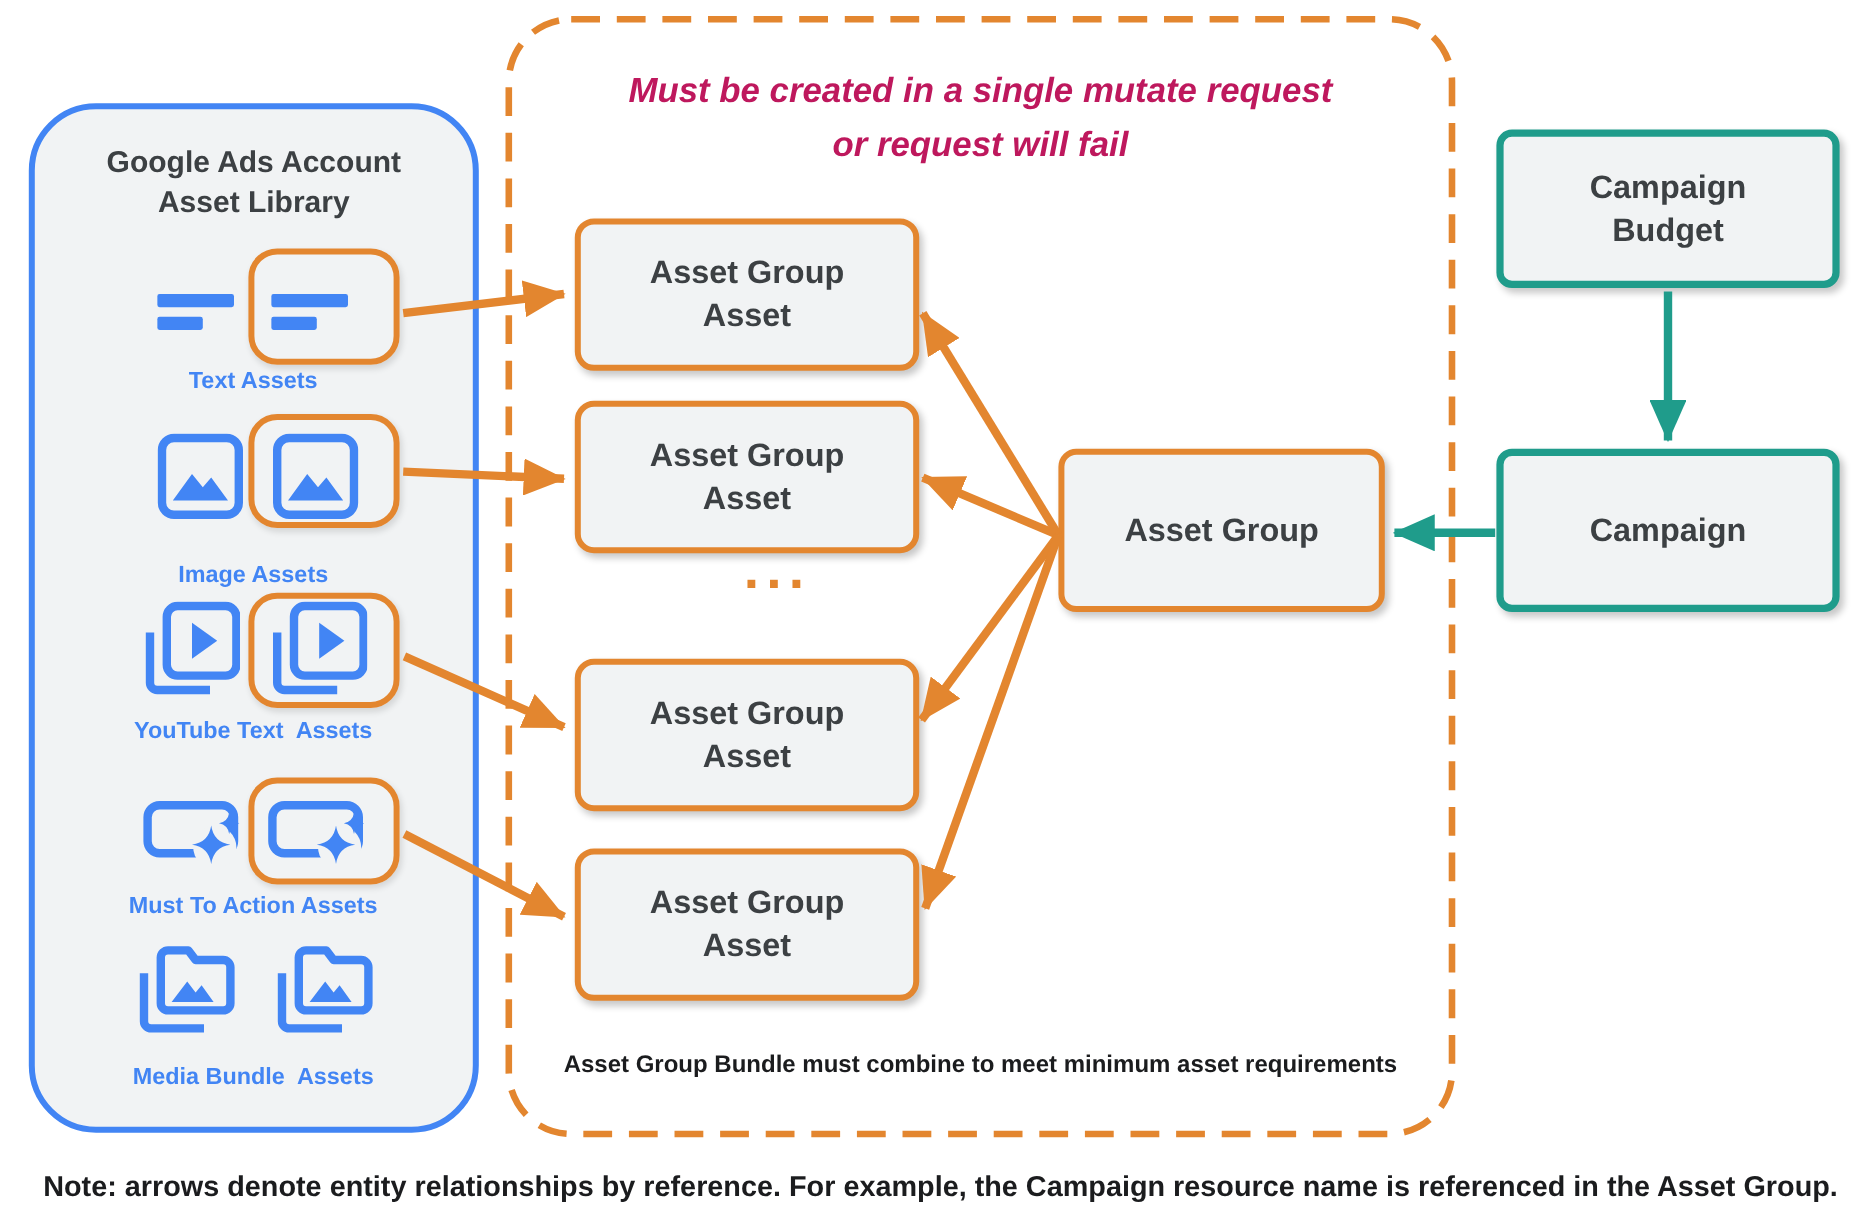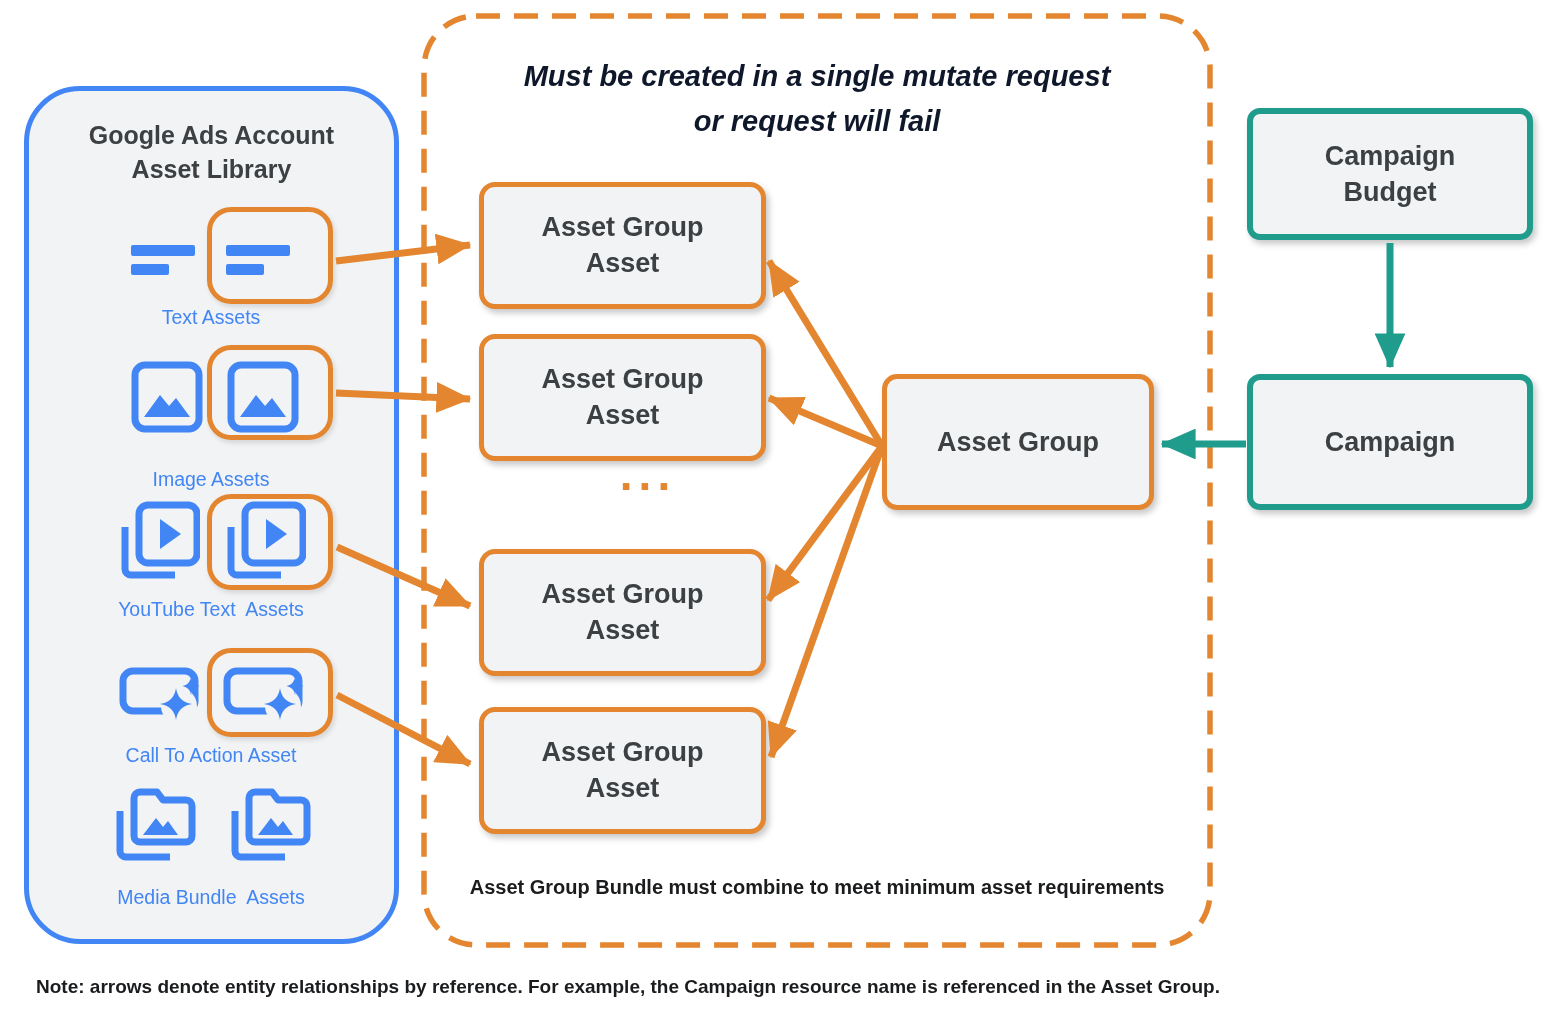--- a/index.html
+++ b/index.html
@@ -16,30 +16,30 @@
   .panel{
     left:24px;top:86px;width:375px;height:858px;box-sizing:border-box;
     background:var(--fill);border:5.5px solid var(--blue);border-radius:56px;
   }
   .panel-title{
     left:40px;top:118px;width:343px;text-align:center;
     font-size:25px;font-weight:700;color:var(--dark);line-height:1.37;white-space:pre-line;
   }
   .item-label{
     left:36px;width:350px;text-align:center;
-    font-size:19.5px;font-weight:400;color:var(--blue);white-space:pre;
+    font-size:19.5px;font-weight:700;color:var(--blue);white-space:pre;
   }
   .hl{ 
     box-sizing:border-box;border:5.5px solid var(--orange);border-radius:24px;
     box-shadow:2px 3px 5px rgba(0,0,0,0.12);
   }
   
   .mutate-title{
     left:424px;top:54px;width:786px;text-align:center;
-    font-size:29px;font-weight:700;font-style:italic;color:#0f172a;
+    font-size:29px;font-weight:700;font-style:italic;color:#be185d;
     line-height:1.55;white-space:pre-line;
   }
   .aga-box{
     left:479px;width:287px;height:127px;box-sizing:border-box;
     background:var(--fill);border:5px solid var(--orange);border-radius:16px;
     box-shadow:3px 4px 6px rgba(0,0,0,0.22);
     display:flex;align-items:center;justify-content:center;
     font-size:27px;font-weight:700;color:var(--dark);text-align:center;
     line-height:1.32;white-space:pre-line;
   }
@@ -61,21 +61,21 @@
     display:flex;align-items:center;justify-content:center;
     font-size:27px;font-weight:700;color:var(--dark);text-align:center;
     line-height:1.35;white-space:pre-line;
   }
   .footnote{
     left:424px;top:876px;width:786px;text-align:center;
     font-size:20px;font-weight:700;color:var(--black);
   }
   .note{
     left:36px;top:976px;width:1500px;
-    font-size:19px;font-weight:700;color:var(--black);
+    font-size:24px;font-weight:700;color:var(--black);
   }
   
   #overlay{left:0;top:0;z-index:50;pointer-events:none;}
   .o-line{stroke:var(--orange);stroke-width:7;fill:none;}
   .t-line{stroke:var(--teal);stroke-width:7;fill:none;}
   .dash-rect{stroke:var(--orange);stroke-width:5.5;fill:none;stroke-dasharray:24 14;}
   .mk-o{fill:var(--orange);}
   .mk-t{fill:var(--teal);}
   .ib{fill:var(--blue);}
   .is{fill:none;stroke:var(--blue);stroke-width:7;stroke-linejoin:round;}
@@ -131,21 +131,21 @@
     <path class="ib" d="M57 24 Q59 38 73 40 Q59 42 57 56 Q55 42 41 40 Q55 38 57 24 Z"></path>
     <path class="ib" d="M72 13 Q73 20.5 80.5 22 Q73 23.5 72 31 Q71 23.5 63.5 22 Q71 20.5 72 13 Z"></path>
   </svg>
   <div class="abs hl" style="left:207px;top:648px;width:126px;height:89px"></div>
   <svg class="abs" style="left:223px;top:664px" width="86" height="58" viewBox="0 0 86 58">
     <rect class="is" x="4" y="7" width="72" height="40" rx="10"></rect>
     <circle class="er" cx="60" cy="42" r="18"></circle>
     <path class="ib" d="M57 24 Q59 38 73 40 Q59 42 57 56 Q55 42 41 40 Q55 38 57 24 Z"></path>
     <path class="ib" d="M72 13 Q73 20.5 80.5 22 Q73 23.5 72 31 Q71 23.5 63.5 22 Q71 20.5 72 13 Z"></path>
   </svg>
-  <div class="abs item-label" style="top:744px">Call To Action Asset</div>
+  <div class="abs item-label" style="top:744px">Must To Action Assets</div>
 
   <svg class="abs" style="left:113px;top:787px" width="86" height="80" viewBox="0 0 86 80">
     <path class="is" d="M7 24 V64 a6 6 0 0 0 6 6 H57"></path>
     <path class="is" d="M27 5 h17 l6 8 h23 a6 6 0 0 1 6 6 v30 a6 6 0 0 1 -6 6 H27 a6 6 0 0 1 -6 -6 V11 a6 6 0 0 1 6 -6 Z"></path>
     <path class="ib" d="M30 48 L43 31 L50 40 L55 34 L65 48 Z"></path>
   </svg>
   <svg class="abs" style="left:228px;top:787px" width="86" height="80" viewBox="0 0 86 80">
     <path class="is" d="M7 24 V64 a6 6 0 0 0 6 6 H57"></path>
     <path class="is" d="M27 5 h17 l6 8 h23 a6 6 0 0 1 6 6 v30 a6 6 0 0 1 -6 6 H27 a6 6 0 0 1 -6 -6 V11 a6 6 0 0 1 6 -6 Z"></path>
     <path class="ib" d="M30 48 L43 31 L50 40 L55 34 L65 48 Z"></path>

